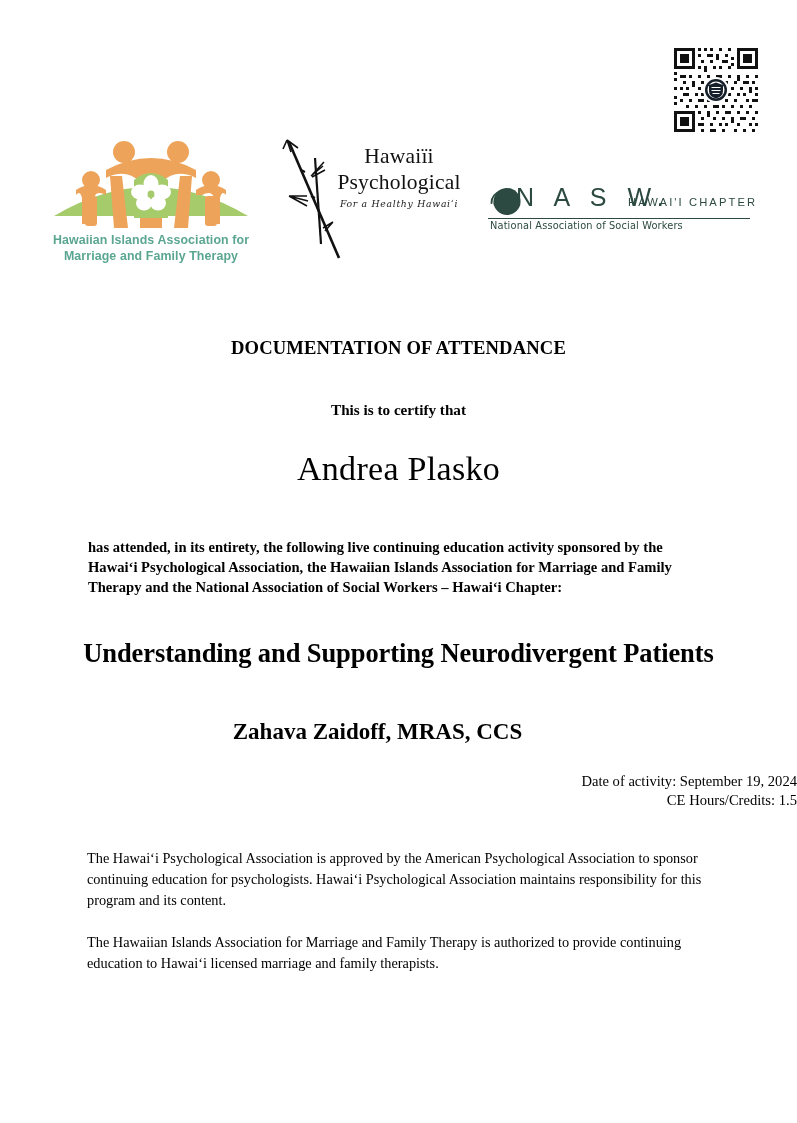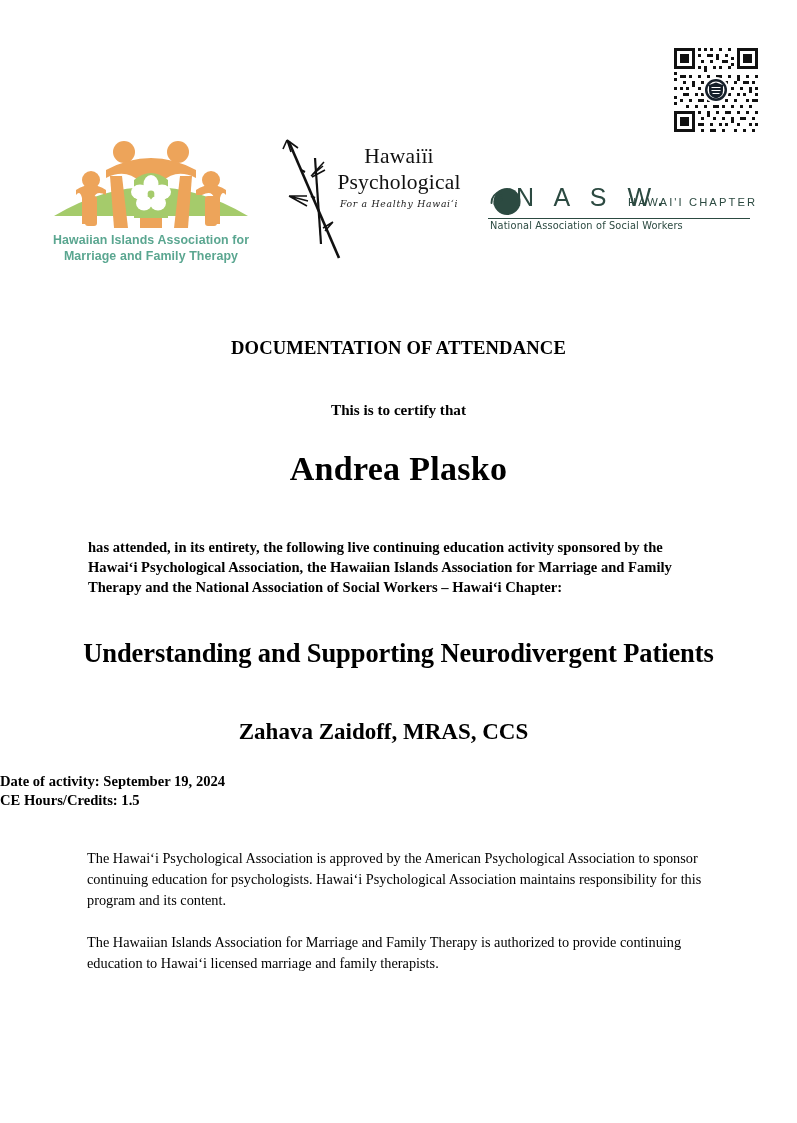--- a/index.html
+++ b/index.html
@@ -167,21 +167,21 @@
     text-align: center;
     font-size: 15.2px;
     font-weight: bold;
   }
   .recipient {
     position: absolute;
     left: 0; top: 450px;
     width: 797px;
     text-align: center;
     font-size: 34px;
-    font-weight: bold;
+    font-weight: normal;
     letter-spacing: 0.3px;
   }
   .attended {
     position: absolute;
     left: 88px; top: 537px;
     width: 621px;
     font-size: 14.6px;
     font-weight: bold;
     line-height: 20.2px;
   }
@@ -189,34 +189,34 @@
     position: absolute;
     left: 0; top: 638px;
     width: 797px;
     text-align: center;
     font-size: 26.5px;
     font-weight: bold;
     letter-spacing: -0.1px;
   }
   .presenter {
     position: absolute;
-    left: 16px; top: 719px;
+    left: 10px; top: 719px;
     width: 639px;
     text-align: center;
     font-size: 23px;
     font-weight: bold;
     padding-left: 48px;
   }
   .meta {
     position: absolute;
     left: 0; top: 772px;
     width: 797px;
-    text-align: left;
+    text-align: right;
     font-size: 14.6px;
-    font-weight: bold;
+    font-weight: normal;
     line-height: 18.6px;
   }
 
   
   .footer {
     position: absolute;
     left: 87px;
     top: 848px;
     width: 620px;
   }

